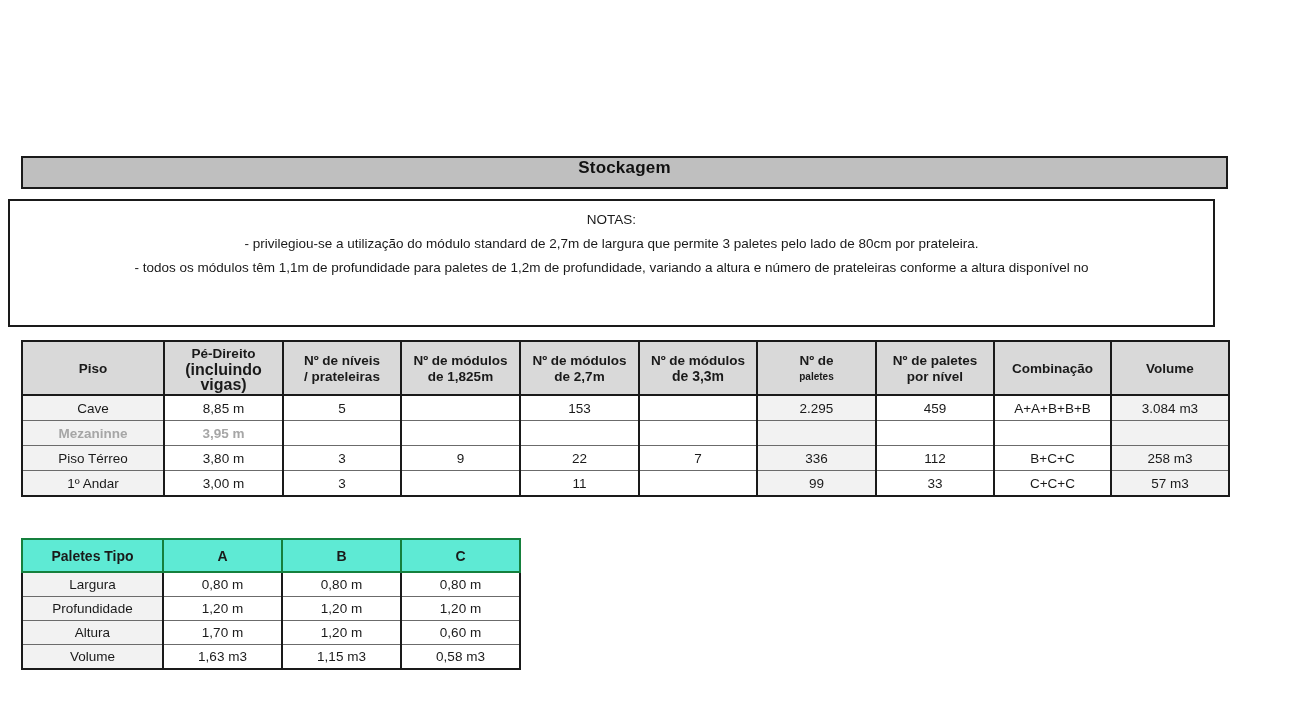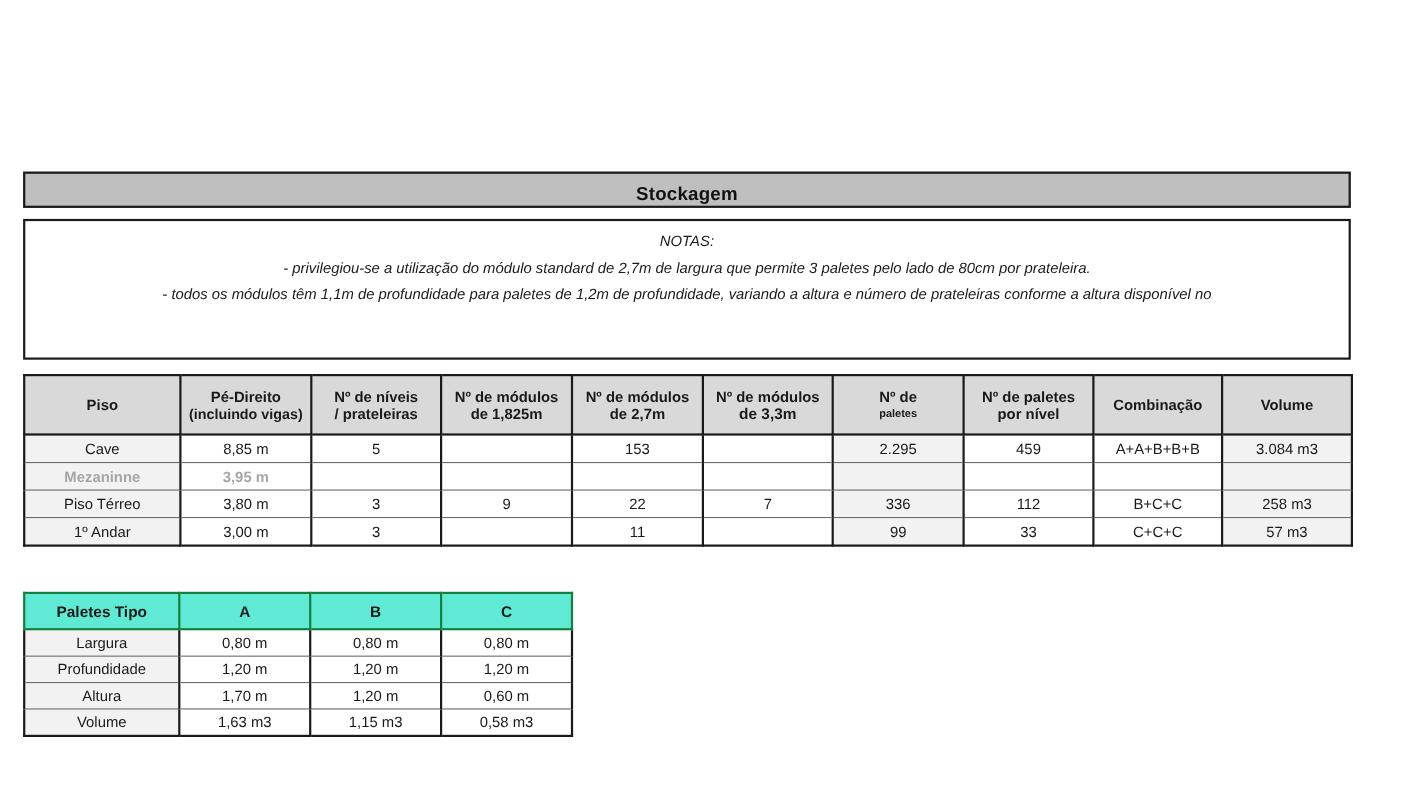--- a/index.html
+++ b/index.html
@@ -25,46 +25,45 @@
   #title-bar {
     position: absolute;
     left: 21px;
     top: 156px;
     width: 1207px;
     height: 33px;
     background: #bfbfbf;
     border: 2px solid #1a1a1a;
     box-sizing: border-box;
     display: flex;
-    align-items: flex-end;
+    align-items: flex-start;
     justify-content: center;
   }
   #title-bar .title-text {
     font-size: 17px;
     font-weight: bold;
     letter-spacing: 0.2px;
     color: #111111;
   }
 
   
   #notes-box {
     position: absolute;
-    left: 21px;
+    left: 8px;
     top: 199px;
     width: 1207px;
     height: 128px;
     background: #ffffff;
     border: 2px solid #1a1a1a;
     box-sizing: border-box;
     display: flex;
     flex-direction: column;
     align-items: center;
     justify-content: flex-start;
     padding-top: 7px;
-    font-style: italic;
   }
   #notes-box .note-line {
     font-size: 13.5px;
     line-height: 24px;
     text-align: center;
     color: #1a1a1a;
     width: 1190px;
     padding: 0 4px;
     box-sizing: border-box;
   }
@@ -97,21 +96,21 @@
     background: #d9d9d9;
     font-weight: bold;
     font-size: 13.5px;
     height: 52px;
     line-height: 17px;
     border: 2px solid #1a1a1a;
     padding: 0 2px;
   }
   #main-table th.hdr .sub {
     display: block;
-    font-size: 13px;
+    font-size: 16px;
     font-weight: bold;
     line-height: 15px;
   }
   #main-table td {
     height: 24px;
     border-left: 2px solid #1a1a1a;
     border-right: 2px solid #1a1a1a;
     border-top: 1px solid #6b6b6b;
     border-bottom: 1px solid #6b6b6b;
     padding: 0 4px;

